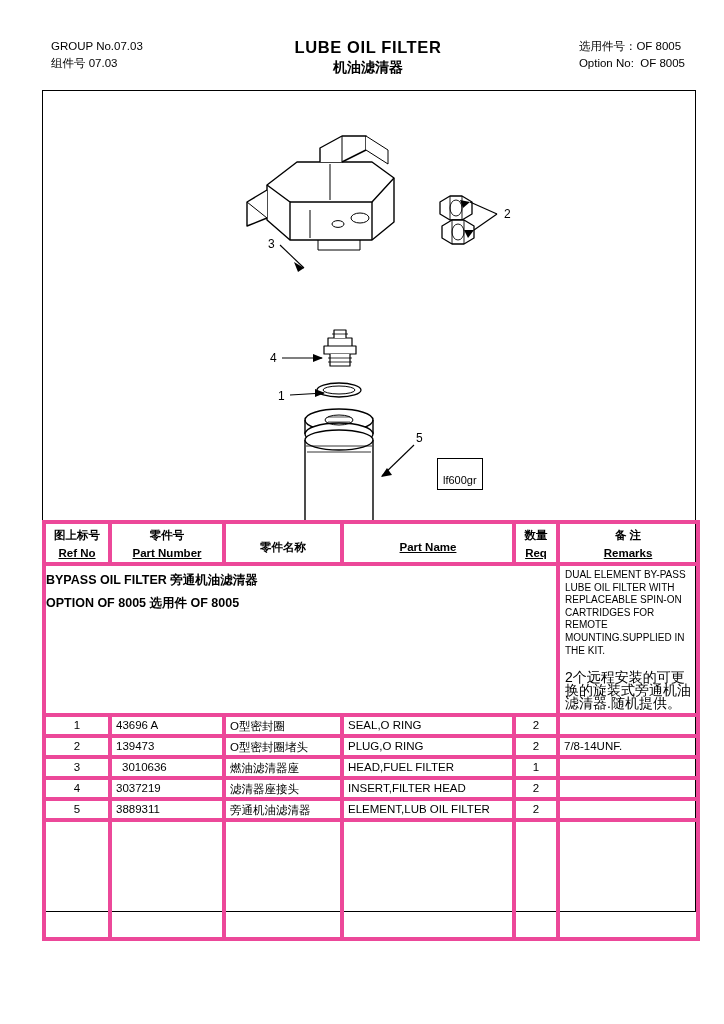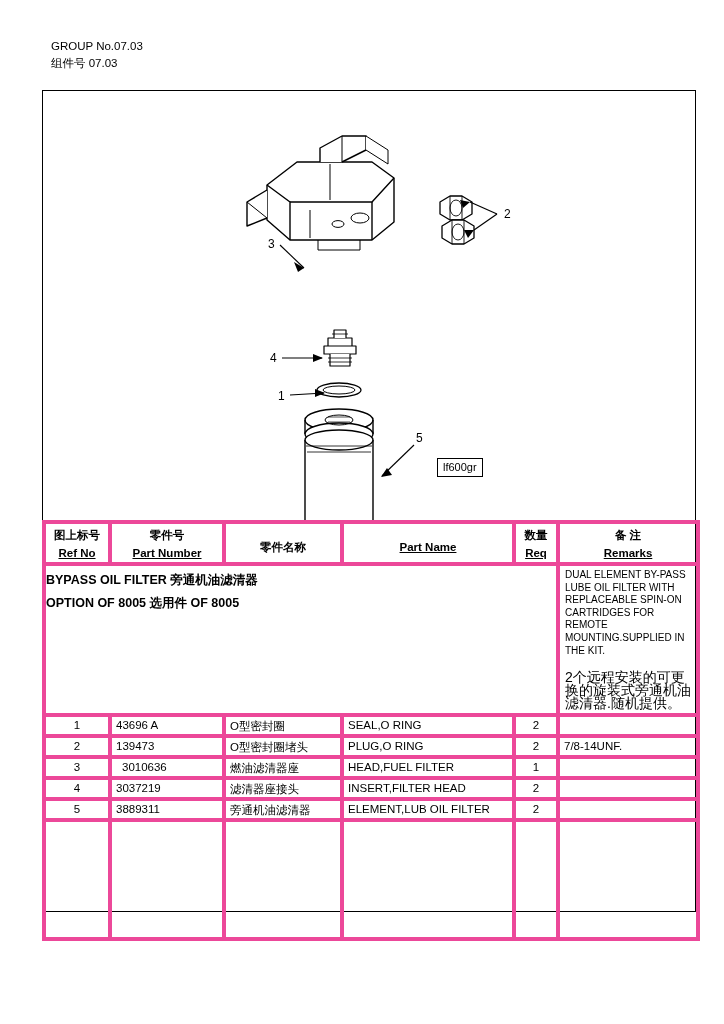--- a/index.html
+++ b/index.html
@@ -93,21 +93,21 @@
     letter-spacing: 3px;
     pointer-events: none;
     font-family: "DejaVu Sans", sans-serif;
   }
 
   .lf-box {
     position: absolute;
     left: 430px;
     top: 458px;
     border: 1px solid #000;
-    padding: 2px 5px 3px 5px;
+    padding: 15px 5px 3px 5px;
     font-size: 11px;
     background: #fff;
   }
 
   
   .table {
     position: absolute;
     left: 35px;
     top: 520px;
     width: 654px;
@@ -183,20 +183,28 @@
 </style>
 </head>
 <body>
 
 <div class="page">
 
   <div class="header">
     <div class="hdr-left">
       <div>GROUP No.07.03</div>
       <div>组件号 07.03</div>
+    </div>
+    <div class="hdr-center">
+      <div class="hdr-title-en">LUBE OIL FILTER</div>
+      <div class="hdr-title-cn">机油滤清器</div>
+    </div>
+    <div class="hdr-right">
+      <span class="row">选用件号：OF 8005</span>
+      <span class="row">Option No:  OF 8005</span>
     </div>
   </div>
 
   <div class="drawing-frame"></div>
 
   <div class="illus">
     <svg width="654" height="430" viewBox="0 0 654 430" xmlns="http://www.w3.org/2000/svg">
       <g fill="none" stroke="#000" stroke-width="1.4" stroke-linejoin="round">
 
         <path d="M225,95 L255,72 L330,72 L352,88 L352,132 L330,150 L248,150 L225,130 Z" fill="#fff"></path>

